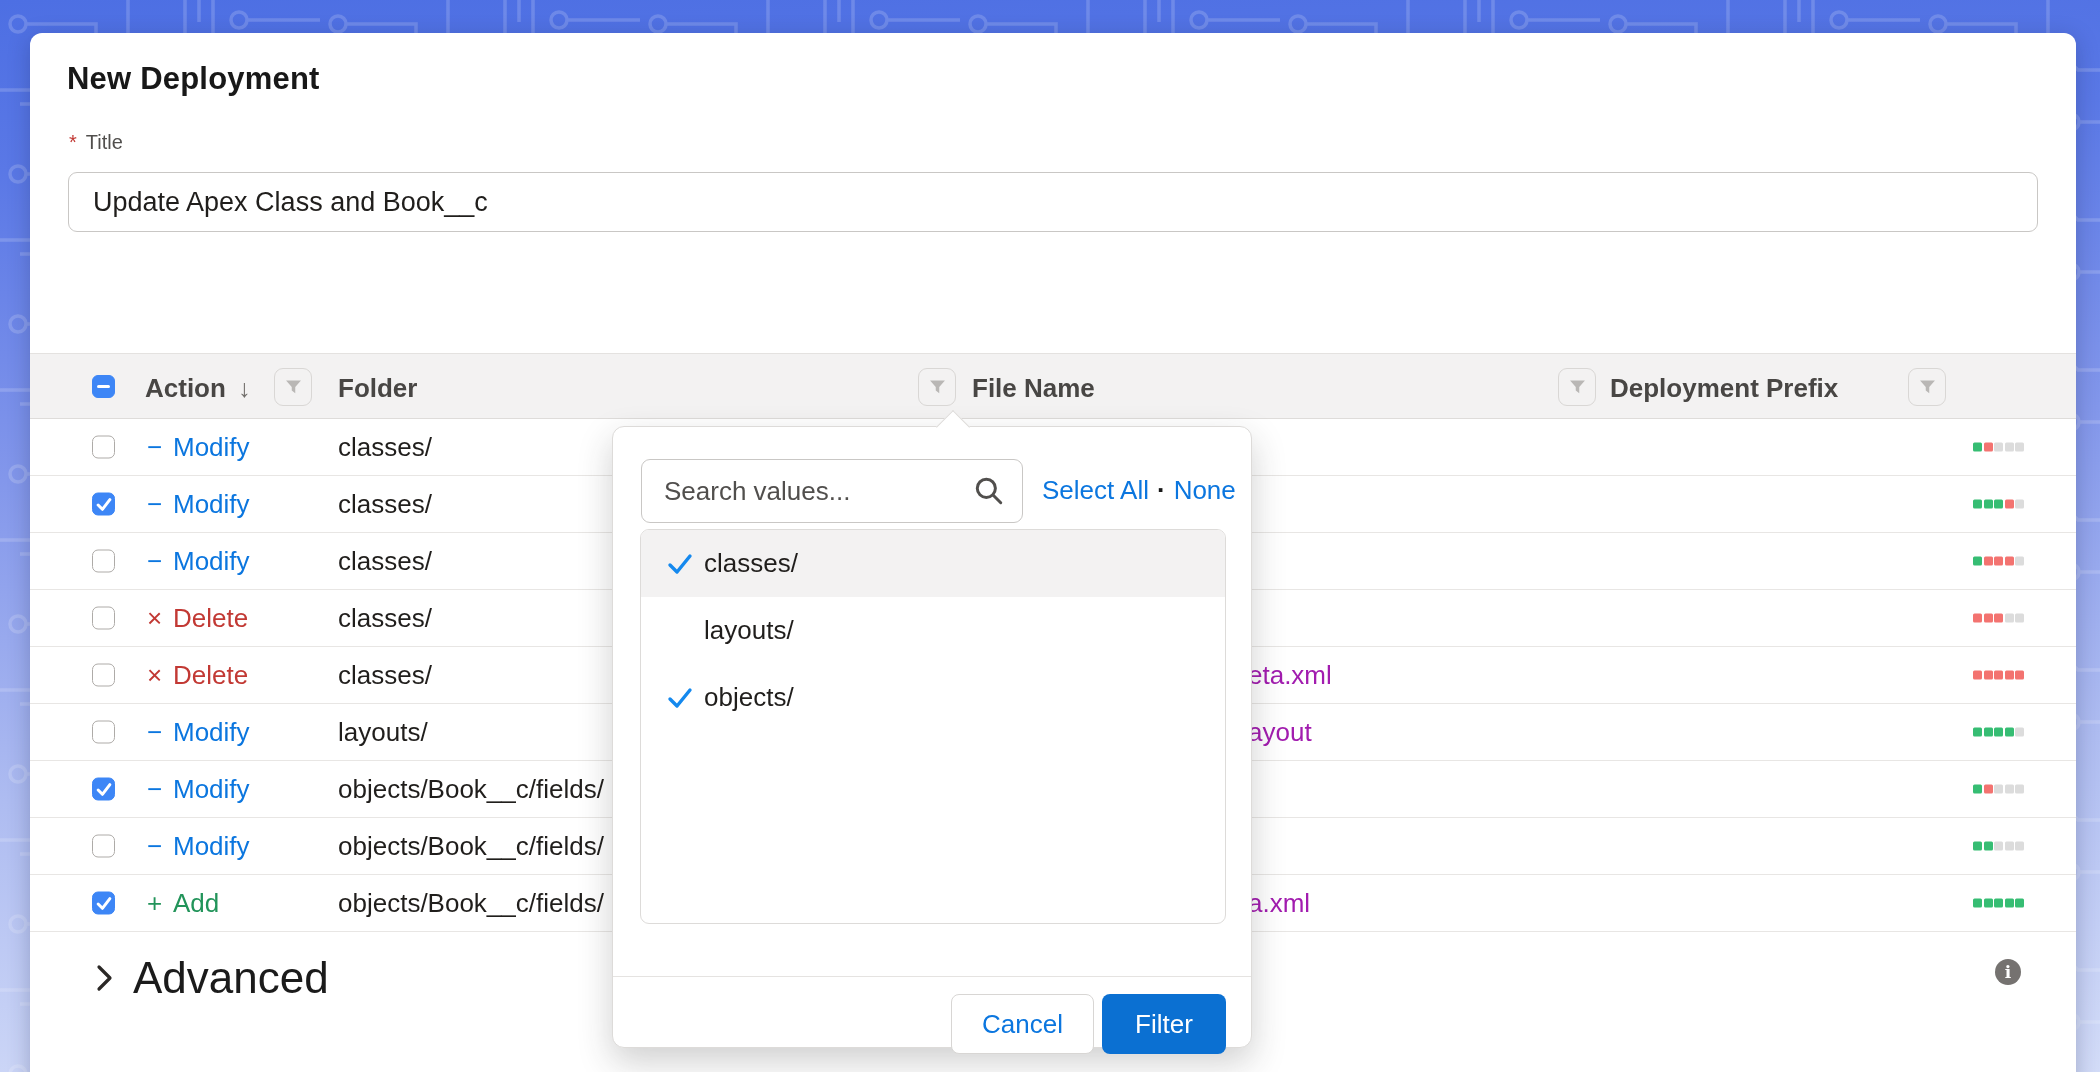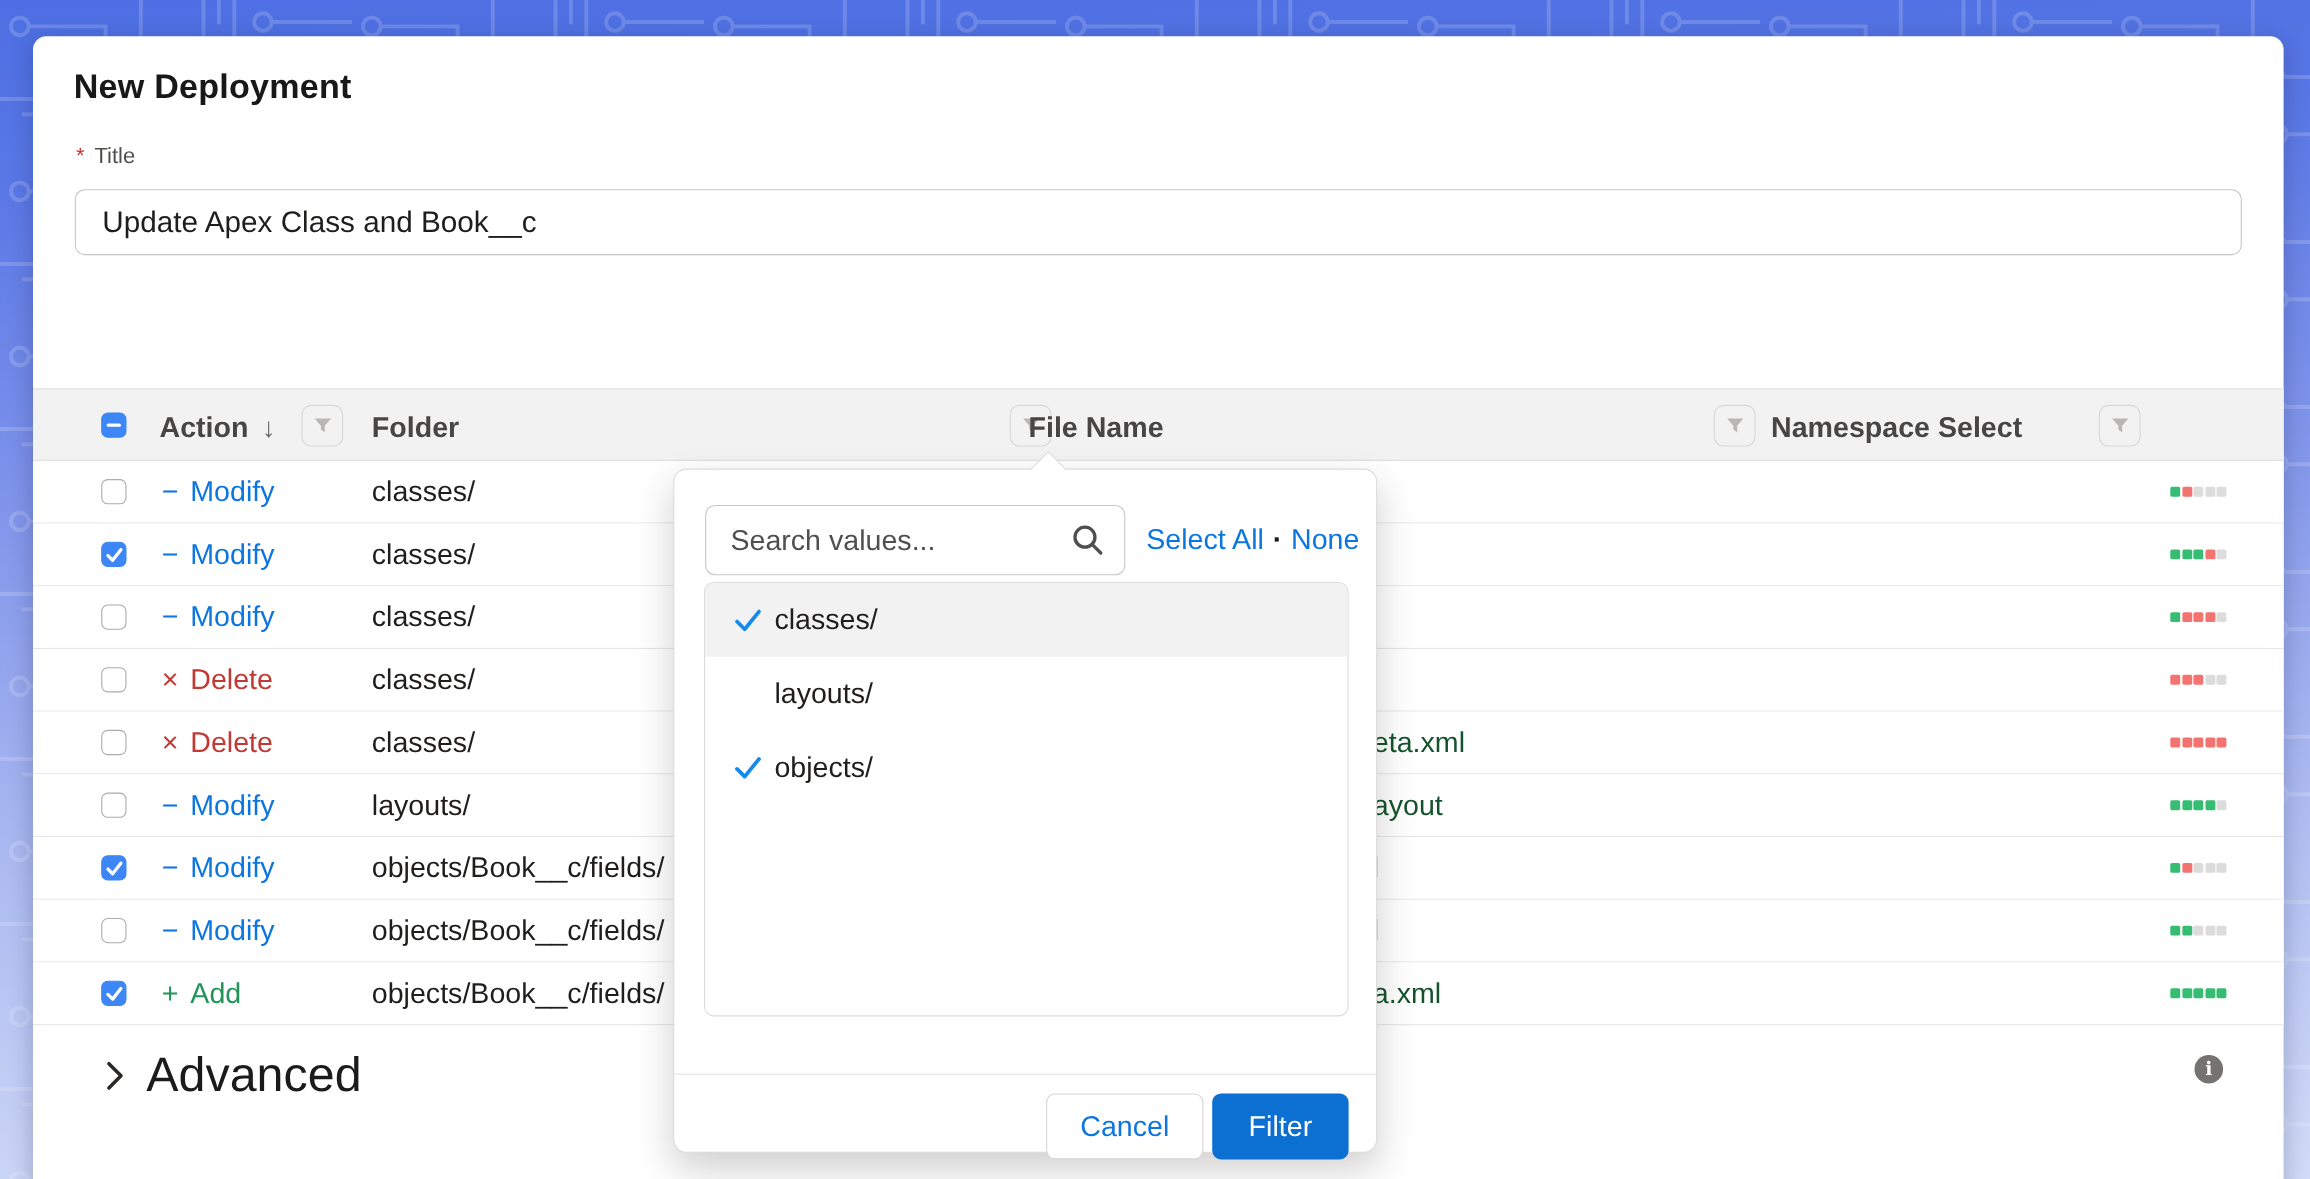--- a/index.html
+++ b/index.html
@@ -70,21 +70,21 @@
   .action-cell { position: absolute; left: 117px; top: 50%; transform: translateY(-50%);
     font-size: 26px; display: flex; align-items: baseline; cursor: pointer; }
   .action-cell .act-ic { width: 26px; }
   .action-cell.modify { color: #0b76df; }
   .action-cell.delete { color: #c23934; }
   .action-cell.add    { color: #22945a; }
 
   .folder { position: absolute; left: 308px; top: 50%; transform: translateY(-50%);
     font-size: 26px; color: #201e1c; white-space: nowrap; }
   .fragment { position: absolute; left: 1218px; top: 50%; transform: translateY(-50%);
-    font-size: 26px; color: #14532d; white-space: nowrap; }
+    font-size: 26px; color: #a21caf; white-space: nowrap; }
   .diff { position: absolute; left: 1943px; top: 50%; transform: translateY(-50%);
     display: flex; gap: 1.5px; }
   .sq { width: 9px; height: 9px; border-radius: 1.5px; }
   .sq-g { background: #36bd73; } .sq-r { background: #f37370; } .sq-n { background: #dcdcdc; }
 
   
   .advanced { position: absolute; left: 64px; top: 920px; display: flex; align-items: center;
     gap: 19px; cursor: pointer; }
   .advanced-label { font-size: 44px; color: #1b1b1b; font-weight: 500; }
   .info-btn { position: absolute; left: 1965px; top: 926px; width: 26px; height: 26px;
@@ -185,27 +185,27 @@
       <svg width="21" height="21" viewBox="0 0 24 24">
           <path d="M3.5 4 h17 l-6.5 7.5 v7 l-4 -3.2 v-3.8 z" fill="#b9b7b5"></path>
         </svg>
     </div>
     <span class="h-label" style="left:308px;">Folder</span>
     <div class="filter-btn" style="left:888px;">
       <svg width="21" height="21" viewBox="0 0 24 24">
           <path d="M3.5 4 h17 l-6.5 7.5 v7 l-4 -3.2 v-3.8 z" fill="#b9b7b5"></path>
         </svg>
     </div>
-    <span class="h-label" style="left:905px;">File Name</span>
+    <span class="h-label" style="left:942px;">File Name</span>
     <div class="filter-btn" style="left:1528px;">
       <svg width="21" height="21" viewBox="0 0 24 24">
           <path d="M3.5 4 h17 l-6.5 7.5 v7 l-4 -3.2 v-3.8 z" fill="#b9b7b5"></path>
         </svg>
     </div>
-    <span class="h-label" style="left:1580px;">Namespace Select</span>
+    <span class="h-label" style="left:1580px;">Deployment Prefix</span>
     <div class="filter-btn" style="left:1878px;">
       <svg width="21" height="21" viewBox="0 0 24 24">
           <path d="M3.5 4 h17 l-6.5 7.5 v7 l-4 -3.2 v-3.8 z" fill="#b9b7b5"></path>
         </svg>
     </div>
   </div>
 
   <div class="tbody">
   <div class="row">
     <div class="cb">

